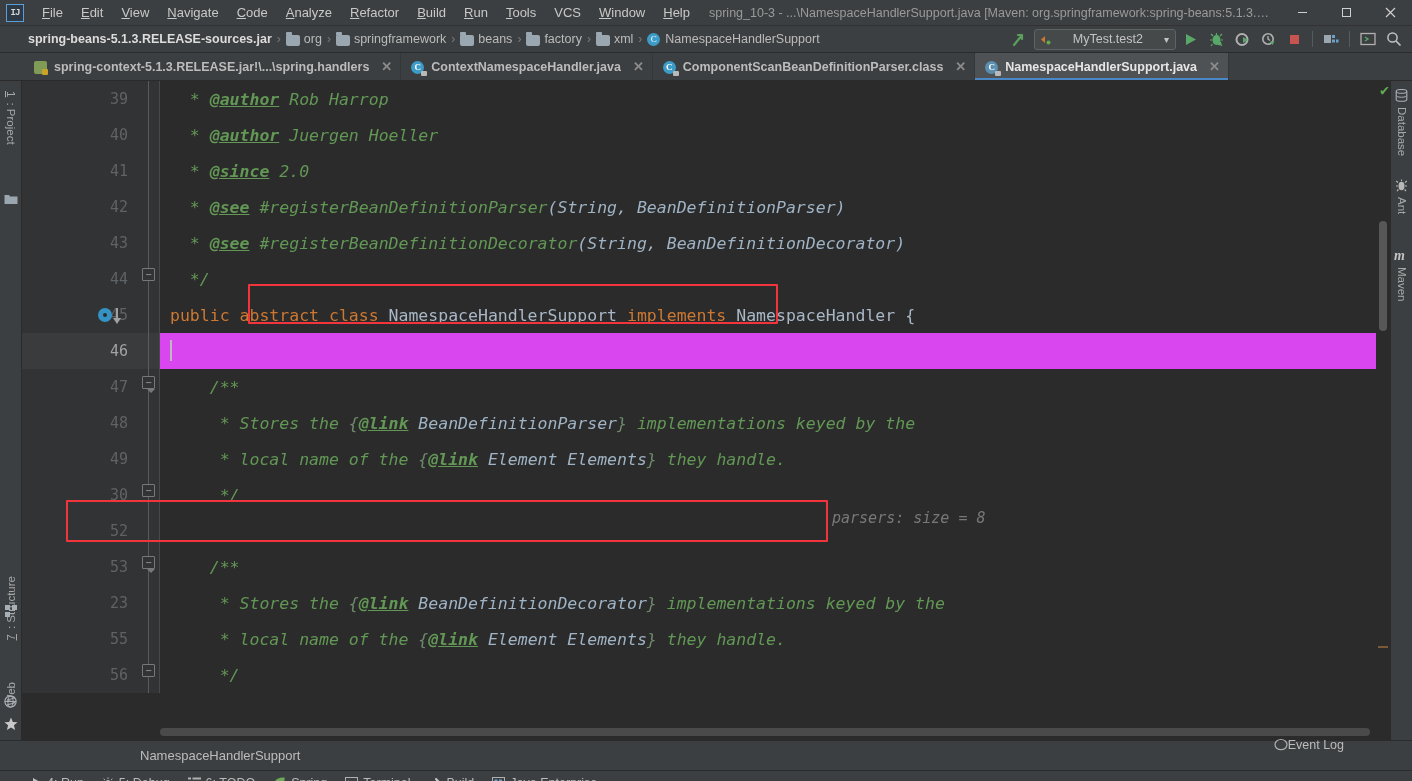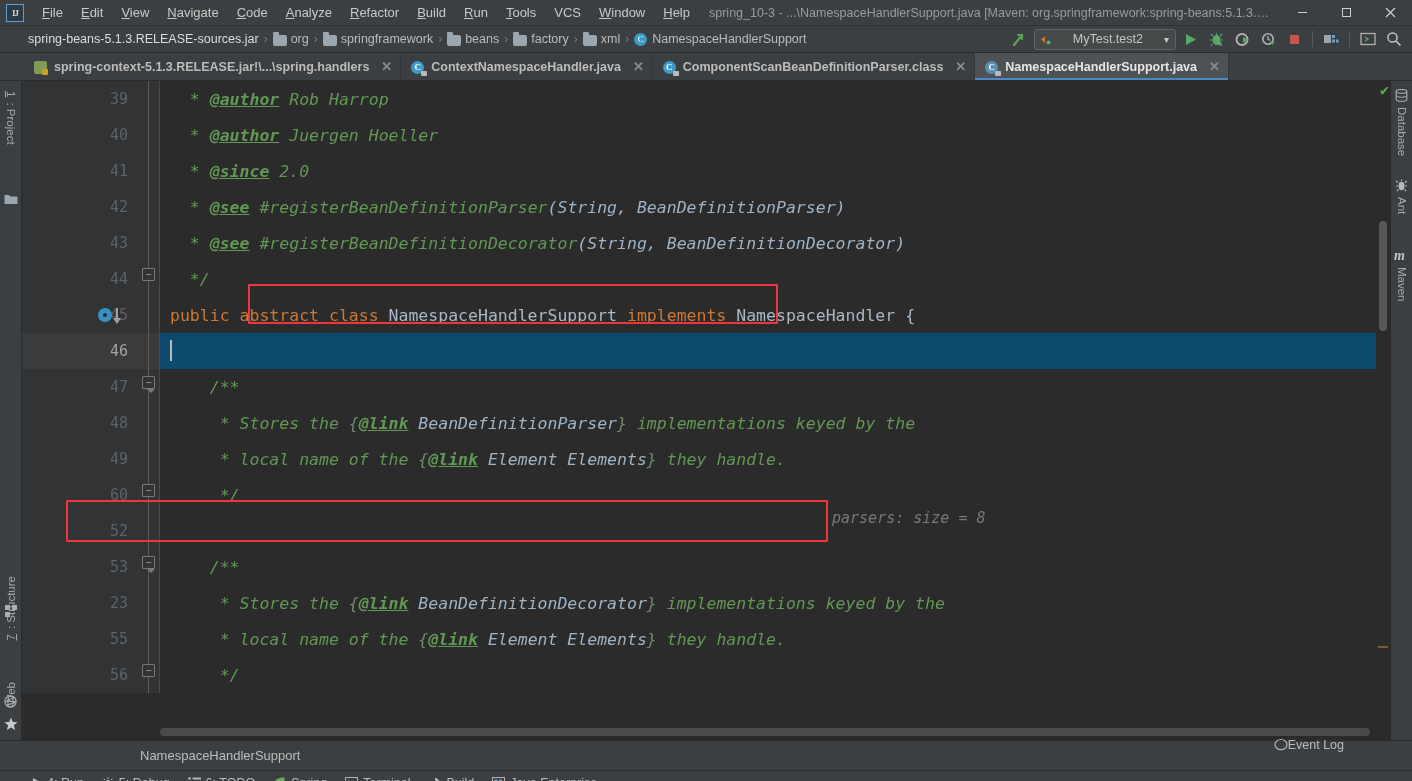--- a/index.html
+++ b/index.html
@@ -17,21 +17,21 @@
   .titlebar {
     height: 26px; display: flex; align-items: center;
     background: #3c3f41; color: #bbbbbb; font-size: 12.5px;
     border-bottom: 1px solid #323232;
   }
   .ij-logo {
     width: 18px; height: 18px; margin: 0 5px 0 6px;
     border: 1px solid #5c9ed6; background: #2d3a46;
     display: flex; align-items: center; justify-content: center;
     color: #d6d6d6; font-size: 9px; font-weight: bold; letter-spacing: -1px;
-    font-family: Liberation Serif, serif;
+    font-family: Liberation Mono, monospace;
   }
   .menu { display: flex; align-items: center; gap: 0; margin-left: 4px; }
   .menu-item {
     padding: 3px 9px; color: #c8c8c8; font-size: 13px; cursor: default;
     white-space: nowrap;
   }
   .mn { text-decoration: underline; }
   .title-text {
     flex: 1; text-align: center; color: #9a9a9a; font-size: 12.5px;
     white-space: nowrap; overflow: hidden; text-overflow: ellipsis;
@@ -43,21 +43,21 @@
     justify-content: center; color: #cfcfcf; font-size: 14px;
   }
 
   
   .navbar {
     height: 27px; display: flex; align-items: center;
     background: #3c3f41; border-bottom: 1px solid #2b2b2b;
     padding-left: 6px; font-size: 12.5px; color: #bbbbbb;
   }
   .crumb { display: flex; align-items: center; gap: 4px; padding: 1px 4px; white-space: nowrap; }
-  .crumb.bold { font-weight: normal; color: #dcdcdc; }
+  .crumb.bold { font-weight: bold; color: #dcdcdc; }
   .crumb-sep { color: #7a7a7a; font-size: 12px; padding: 0 1px; }
   .ic { width: 14px; height: 14px; display: inline-block; flex: 0 0 auto; position: relative; }
   .ic-jar {
     background: linear-gradient(180deg,#9aa0a6 0%,#7d838a 100%);
     width: 8px; height: 13px; border-radius: 1px; margin-left: 3px;
   }
   .ic-folder {
     width: 14px; height: 11px; background: #9aa7b0; border-radius: 1px 2px 2px 2px;
   }
   .ic-folder:before {
@@ -134,21 +134,21 @@
   .vtool.up   { transform: rotate(-90deg) translate(-100%,-50%); }
   .vt-num { text-decoration: underline; }
 
   
   .editor {
     flex: 1; background: #2b2b2b; position: relative; overflow: hidden;
     font-family: "DejaVu Sans Mono", monospace;
   }
   .code-rows { position: absolute; top: 0; left: 0; right: 0; }
   .row { height: 36px; display: flex; align-items: center; position: relative; }
-  .row.current { background: #0c4a6e; }
+  .row.current { background: #d946ef; }
   .gutter {
     width: 116px; flex: 0 0 116px; height: 36px; display: flex; align-items: center;
     justify-content: flex-end; padding-right: 10px; position: relative;
     background: #313335; color: #606366; font-size: 15px;
   }
   .row.current .gutter { background: #393b3d; color: #a4a3a3; }
   .foldcol {
     width: 22px; flex: 0 0 22px; height: 36px; position: relative;
     background: #313335; border-right: 1px solid #464a4d;
   }
@@ -561,21 +561,21 @@
             <div class="code"><span class="t-cmt">     * Stores the </span><span class="t-brace">{</span><span class="t-tag">@link</span><span class="t-link"> BeanDefinitionParser</span><span class="t-brace">}</span><span class="t-cmt"> implementations keyed by the</span></div>
           </div>
           <div class="row">
             <div class="gutter">49</div>
             <div class="foldcol">
               <span class="fold-line"></span>
             </div>
             <div class="code"><span class="t-cmt">     * local name of the </span><span class="t-brace">{</span><span class="t-tag">@link</span><span class="t-link"> Element Elements</span><span class="t-brace">}</span><span class="t-cmt"> they handle.</span></div>
           </div>
           <div class="row">
-            <div class="gutter">60</div>
+            <div class="gutter">30</div>
             <div class="foldcol">
               <span class="fold-line"></span>
               <span class="fold-box">−</span>
             </div>
             <div class="code"><span class="t-cmt">     */</span></div>
           </div>
           <div class="row">
             <div class="gutter">52</div>
             <div class="foldcol">
               <span class="fold-line"></span>

